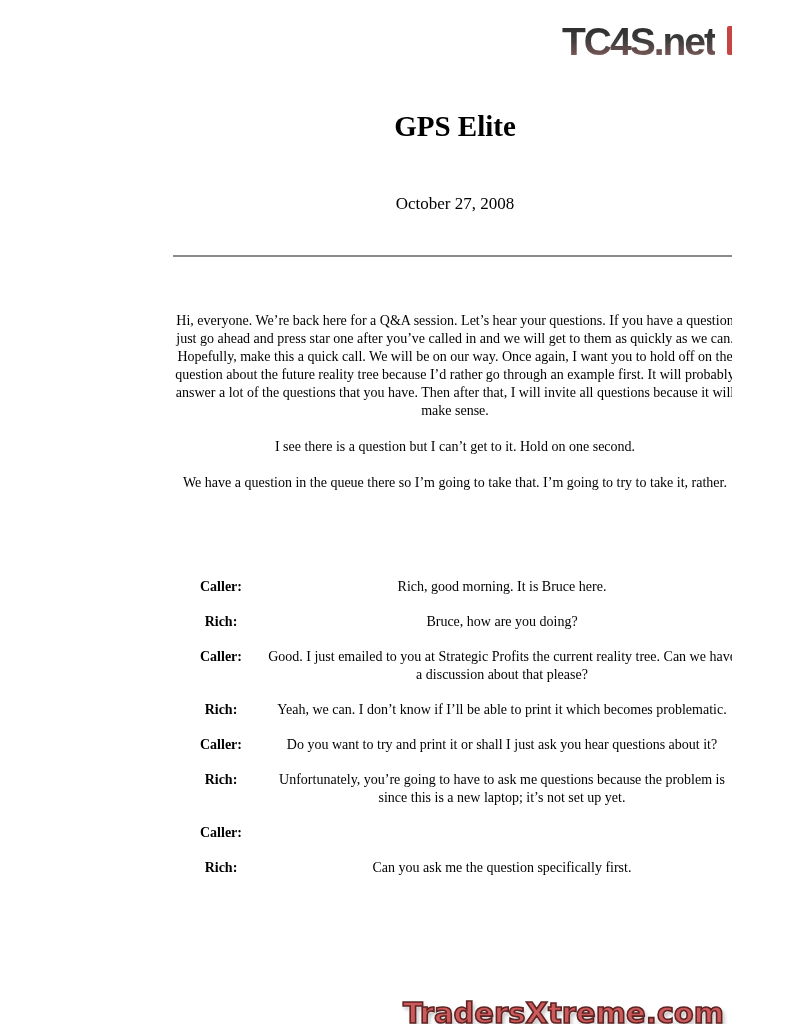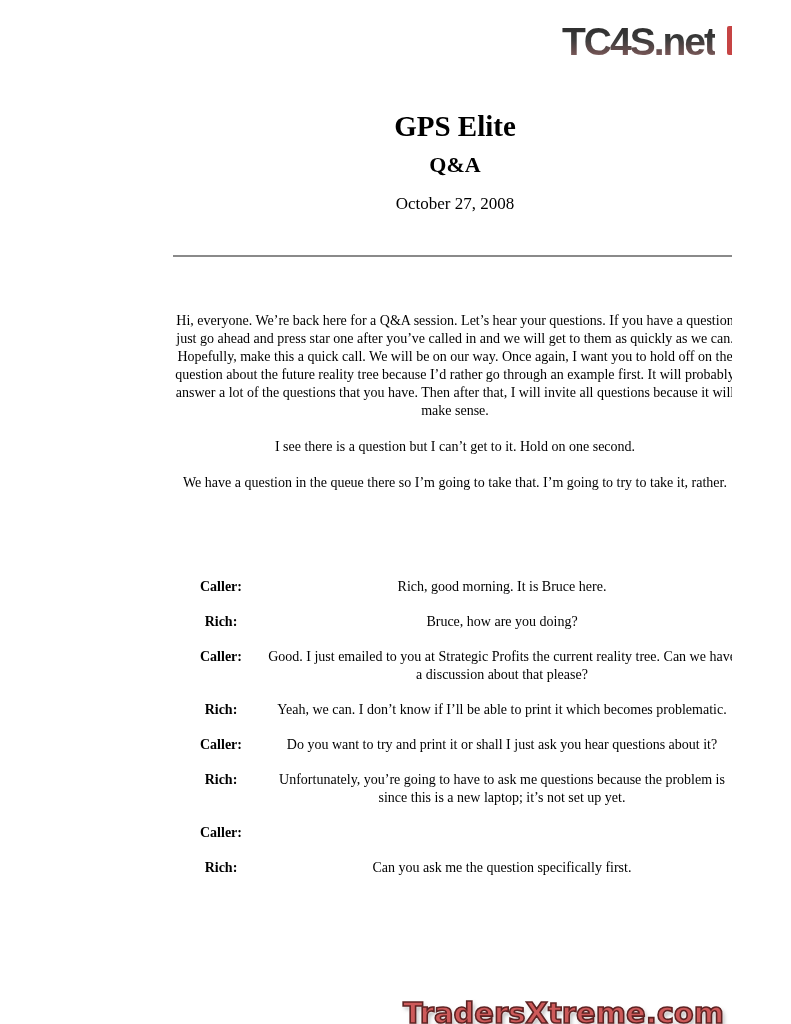--- a/index.html
+++ b/index.html
@@ -110,21 +110,20 @@
 </style>
 </head>
 <body>
 
 <div class="page">
 
   <div class="tc4s-logo">TC4S.net</div>
   <div class="red-edge-fragment"></div>
 
   <div class="content-col page-title" style="position:absolute;">GPS Elite</div>
-  <div class="content-col page-subtitle" style="position:absolute;">Q&amp;A</div>
   <div class="content-col page-date" style="position:absolute;">October 27, 2008</div>
 
   <hr class="divider">
 
   <div class="content-col intro" style="position:absolute;">
     <p>Hi, everyone. We’re back here for a Q&amp;A session. Let’s hear your questions. If you have a question just go ahead and press star one after you’ve called in and we will get to them as quickly as we can. Hopefully, make this a quick call. We will be on our way. Once again, I want you to hold off on the question about the future reality tree because I’d rather go through an example first. It will probably answer a lot of the questions that you have. Then after that, I will invite all questions because it will make sense.</p>
     <p>I see there is a question but I can’t get to it. Hold on one second.</p>
     <p>We have a question in the queue there so I’m going to take that. I’m going to try to take it, rather.</p>
   </div>
 

